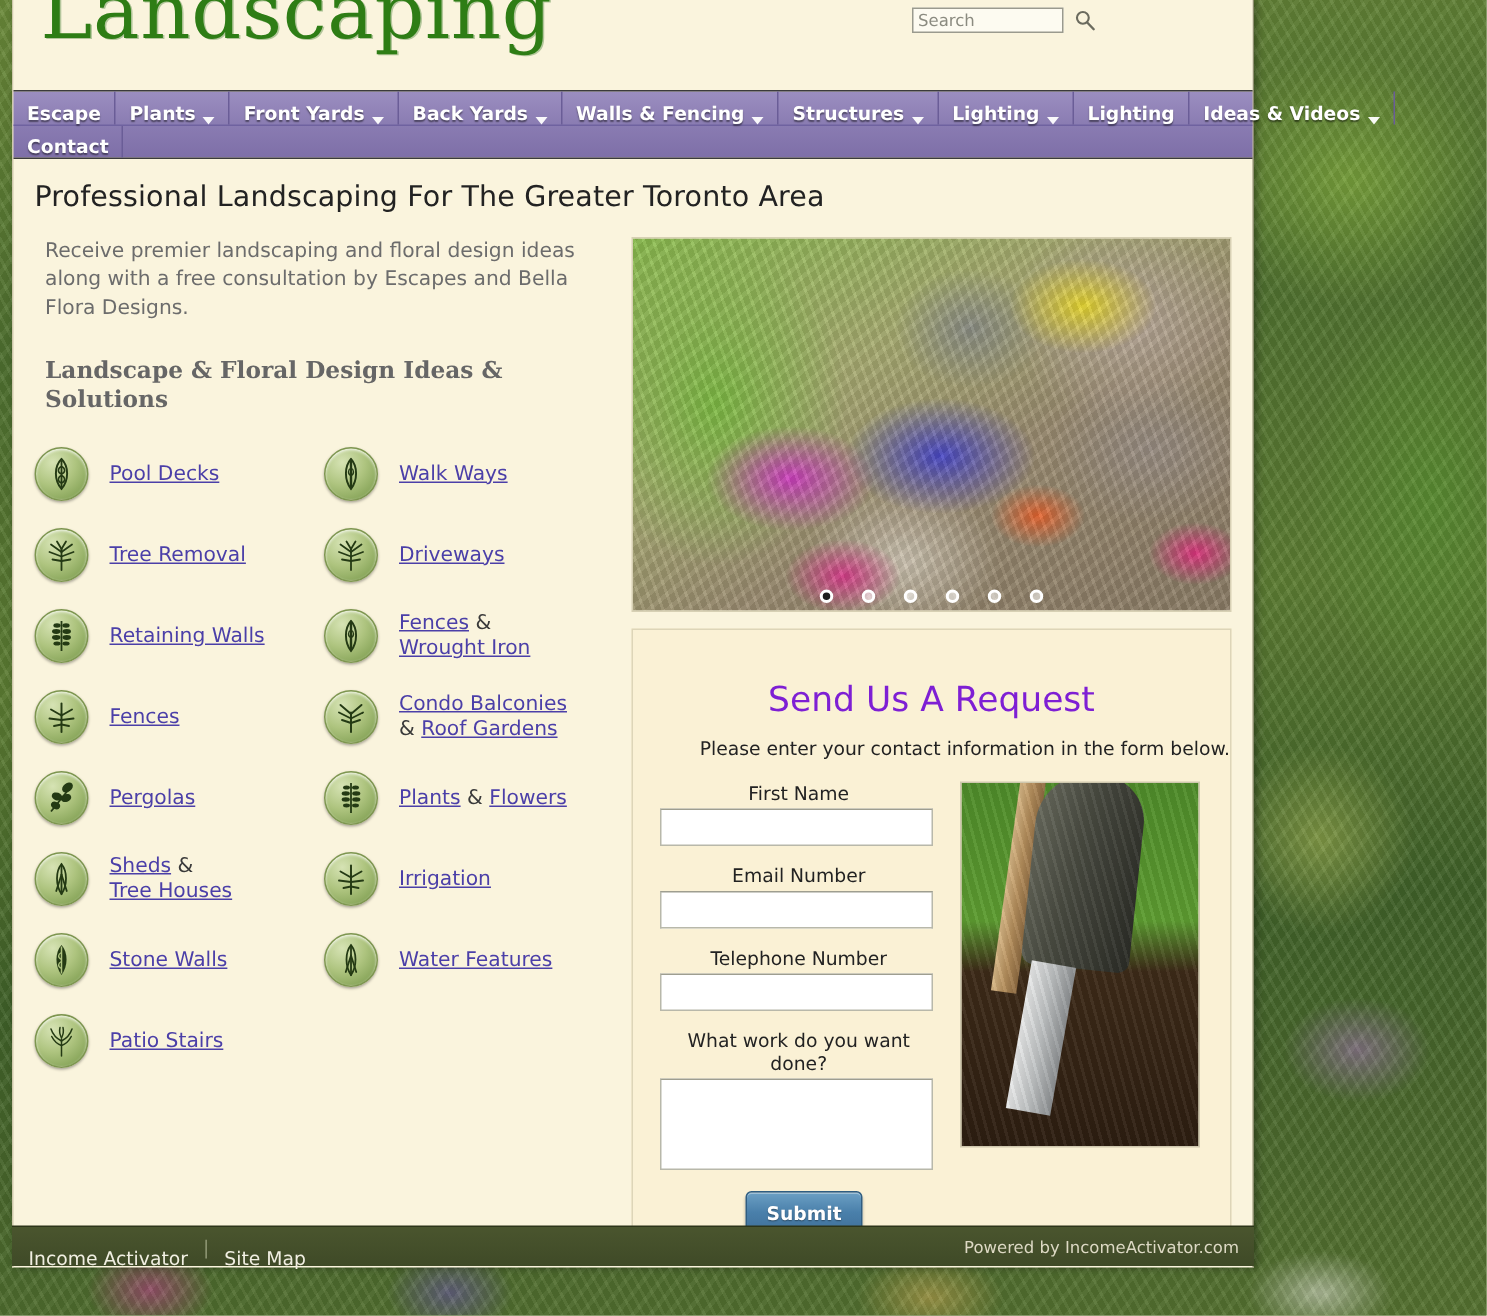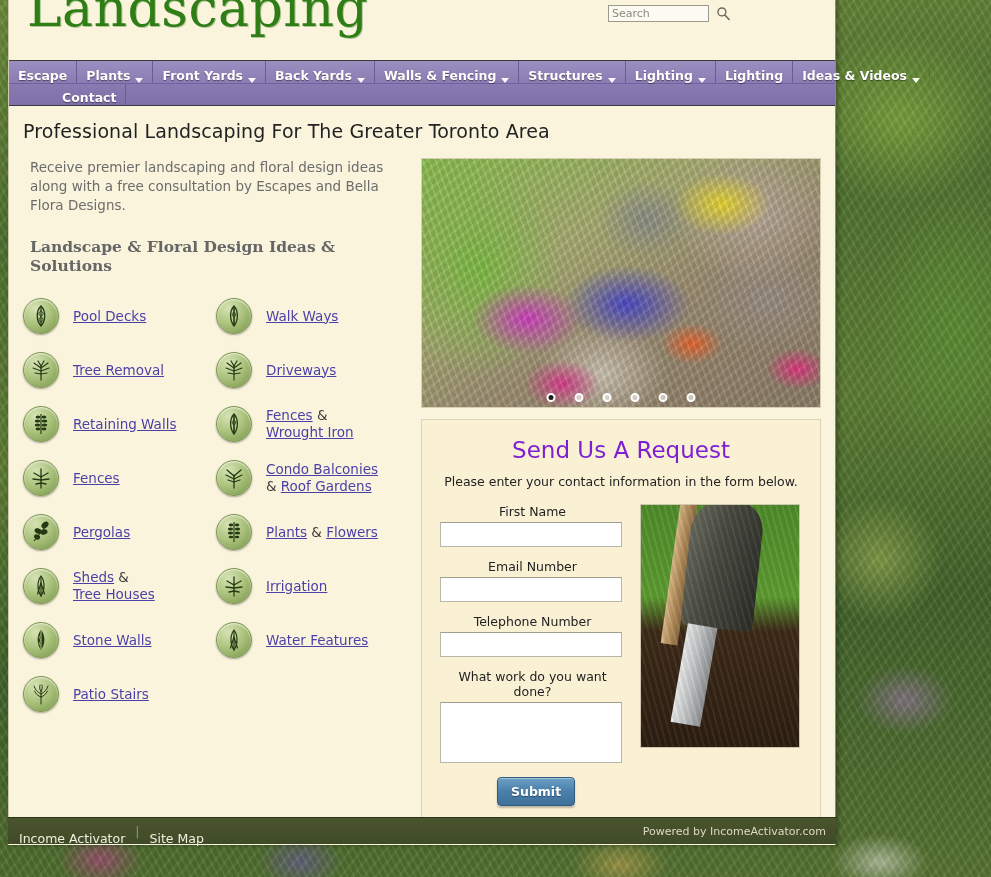--- a/index.html
+++ b/index.html
@@ -64,21 +64,21 @@
   .mag-icon { width:15px; height:15px; display:block; }
 
   
   #nav {
     background: linear-gradient(180deg,#9b8ec0 0%, #8a7cb2 50%, #7e6fa8 100%);
     border-top:1px solid #3b3b3b;
     border-bottom:1px solid #3b3b3b;
     position:relative;
   }
   .nav-row { display:flex; height:22px; align-items:stretch; }
-  .nav-row + .nav-row { border-top:1px solid #6f62a0;padding-left:44px; }
+  .nav-row + .nav-row { border-top:1px solid #6f62a0; }
   .nav-item {
     display:flex; align-items:flex-end; gap:5px;
     padding:0 9px;
     color:#ffffff; font-size:12.5px; font-weight:bold;
     text-shadow:0 1px 1px rgba(0,0,0,.45);
     border-right:1px solid #6a5d97;
     white-space:nowrap; cursor:pointer;
     font-family:"DejaVu Sans","Liberation Sans",sans-serif;
   }
   .caret { width:0;height:0;border-left:4px solid transparent;border-right:4px solid transparent;border-top:5px solid #fff; opacity:.95; display:block; margin-top:2px;}
@@ -143,26 +143,26 @@
     position:absolute; bottom:5px; left:50%; transform:translateX(-50%);
     display:flex; gap:19px; z-index:4;
   }
   .hdot { width:9px;height:9px;border-radius:50%;background:rgba(255,255,255,.55);border:2px solid #fff; cursor:pointer; }
   .hdot.active { background:#1d1d1d; }
 
   
   #form-panel {
     margin-top:11px; width:400px;
     border:1px solid #ddd5b8; background:#faf1d5;
-    padding:17px 0 16px 0;
+    padding:34px 0 16px 0;
   }
   #form-title {
     text-align:center; color:#7e1fd4; font-size:23px; margin:0 0 11px 0; font-weight:normal;
   }
-  #form-sub { text-align:center; font-size:12.5px; color:#222; margin:0 0 15px 0; }
+  #form-sub { text-align:right; font-size:12.5px; color:#222; margin:0 0 15px 0; }
   #form-body { display:flex; padding:0 18px; gap:15px; }
   #form-fields { width:185px; }
   .fld-label { text-align:center; font-size:12.5px; color:#222; margin-bottom:3px; }
   .fld-input {
     width:182px; height:25px; background:#fff;
     border:1px solid #b8b8aa; border-top-color:#9e9e90;
     margin-bottom:12px; display:block; padding:0 4px;
     font-family:"DejaVu Sans","Liberation Sans",sans-serif; font-size:12px;
   }
   .fld-textarea {

